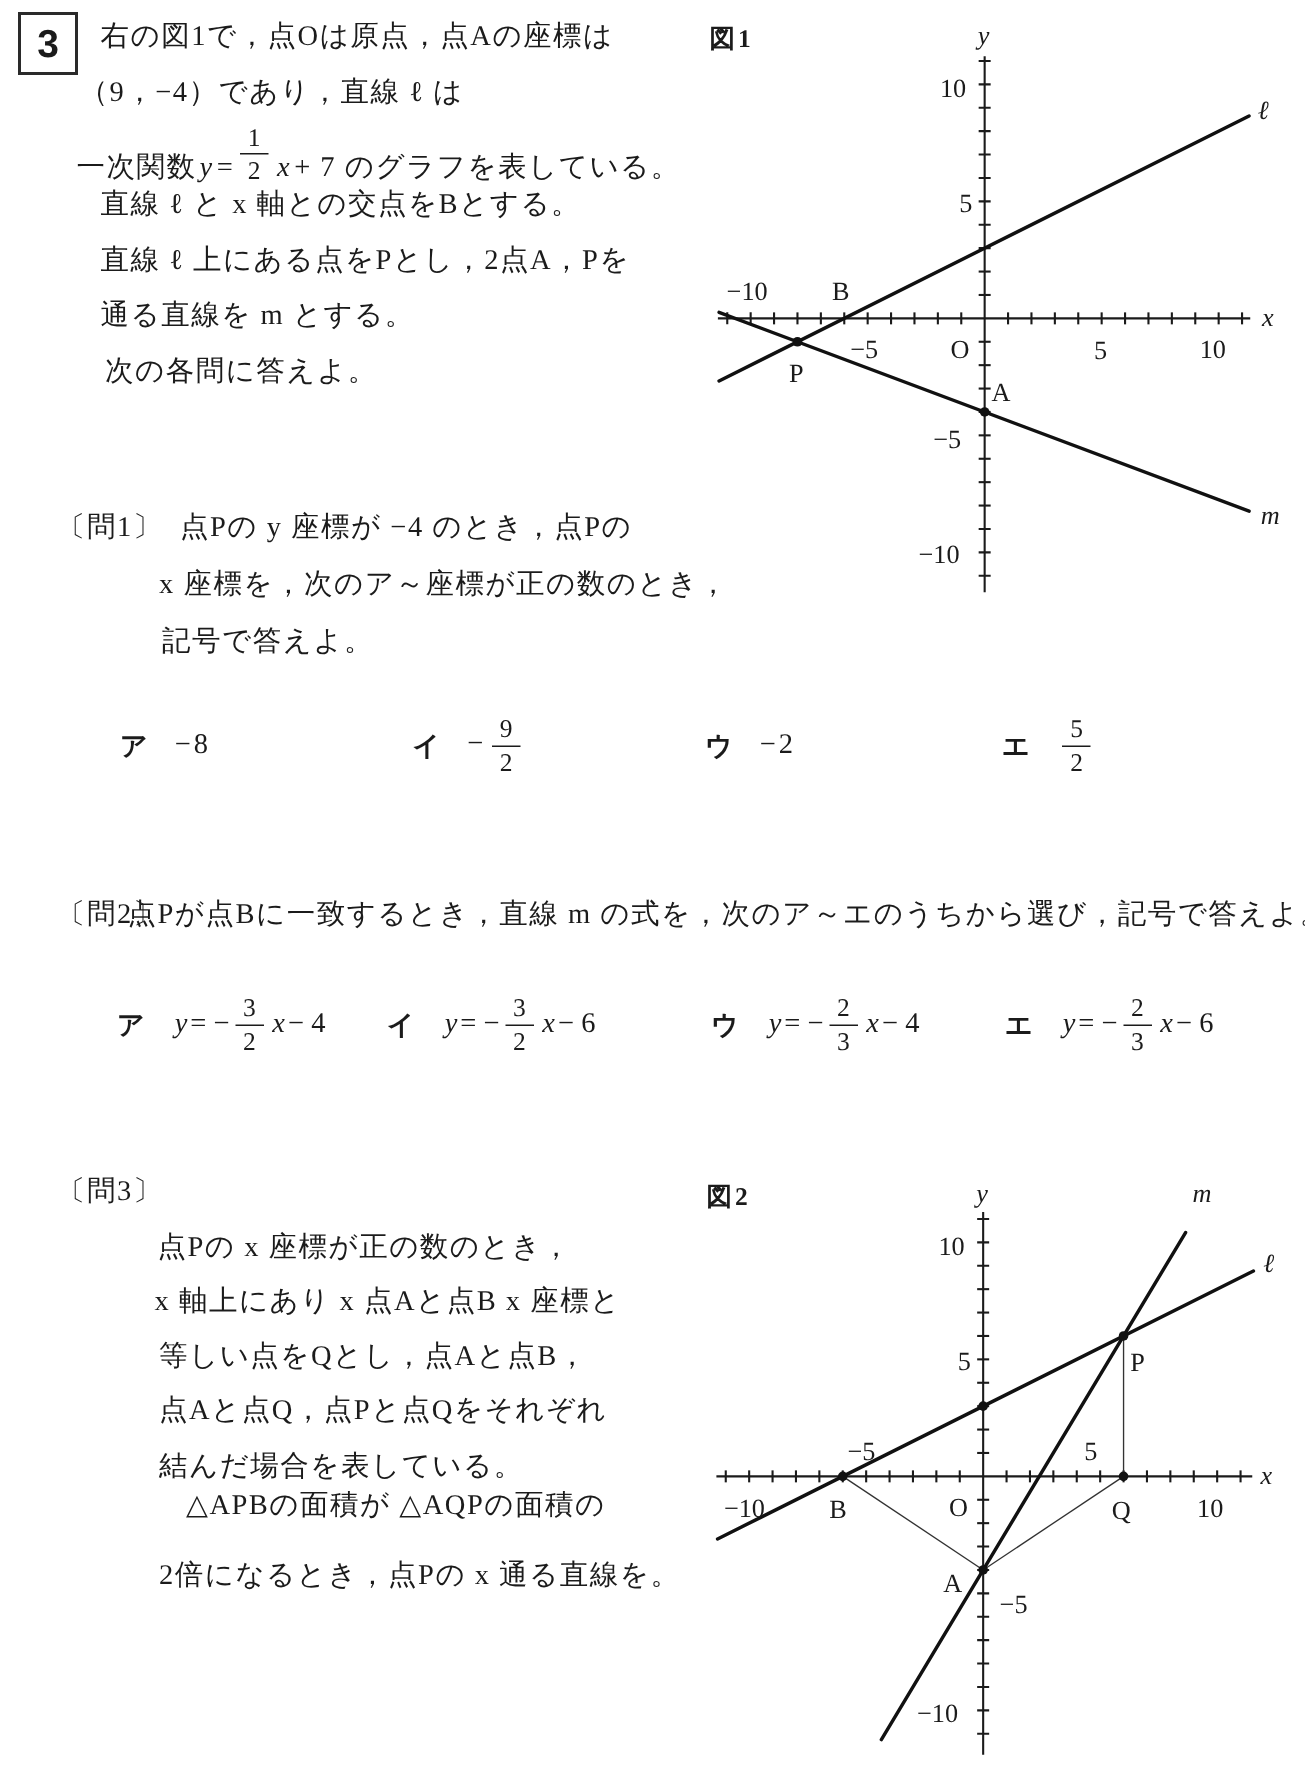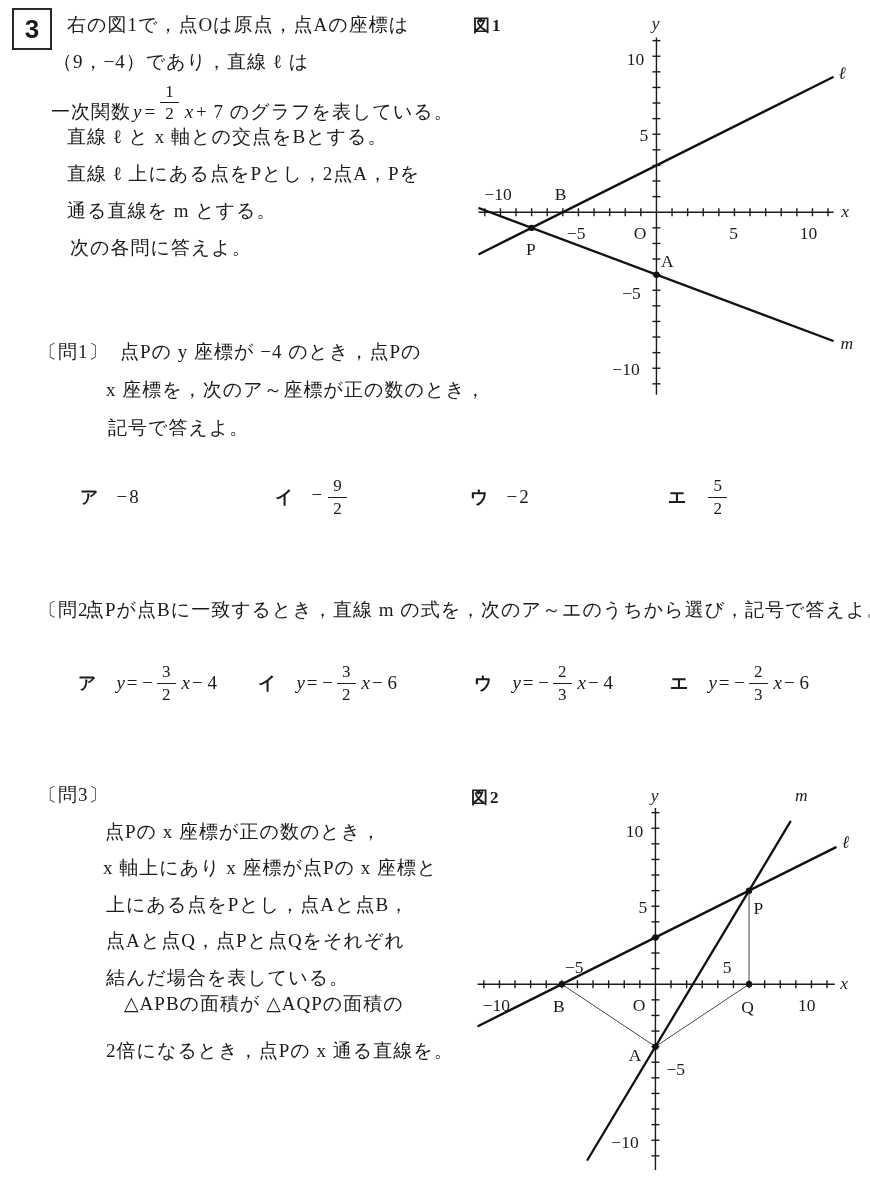--- a/index.html
+++ b/index.html
@@ -210,22 +210,22 @@
           <span class="num">2</span>
           <span class="den">3</span>
         </span>
         <span class="mvar">x</span>
         <span> − 6</span>
       </span>
   </div>
 
   <div class="tline" style="left:38px;top:783px">〔問3〕</div>
   <div class="tline" style="left:105px;top:820px">点Pの x 座標が正の数のとき，</div>
-  <div class="tline" style="left:103px;top:856px">x 軸上にあり x 座標が点Pの x 座標と</div>
-  <div class="tline" style="left:106px;top:893px">上にある点をPとし，点Aと点B，</div>
+  <div class="tline" style="left:103px;top:856px">x 軸上にあり x 点Aと点B x 座標と</div>
+  <div class="tline" style="left:106px;top:893px">等しい点をQとし，点Aと点B，</div>
   <div class="tline" style="left:106px;top:929px">点Aと点Q，点Pと点Qをそれぞれ</div>
   <div class="tline" style="left:106px;top:966px">結んだ場合を表している。</div>
   <div class="tline" style="left:124px;top:992px">△APBの面積が △AQPの面積の</div>
   <div class="tline" style="left:106px;top:1039px">2倍になるとき，点Pの x 通る直線を。</div>
 
   <div class="fig" style="left:458px;top:780px;width:402px;height:396px">
     <div class="fig-title">図2</div>
     <svg style="left:4px;top:3px" width="395" height="392">
         <line x1="15.6" y1="201.24" x2="372.84" y2="201.24" class="ax"></line>
         <line x1="193.44" y1="386.88" x2="193.44" y2="24.959999999999994" class="ax"></line>

